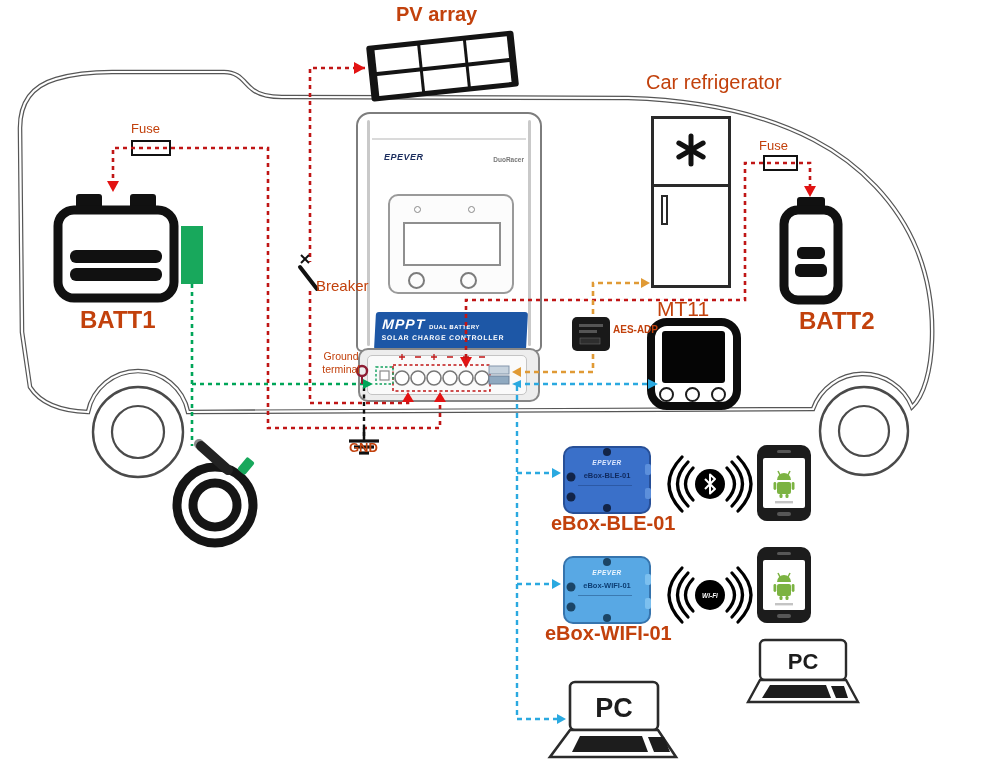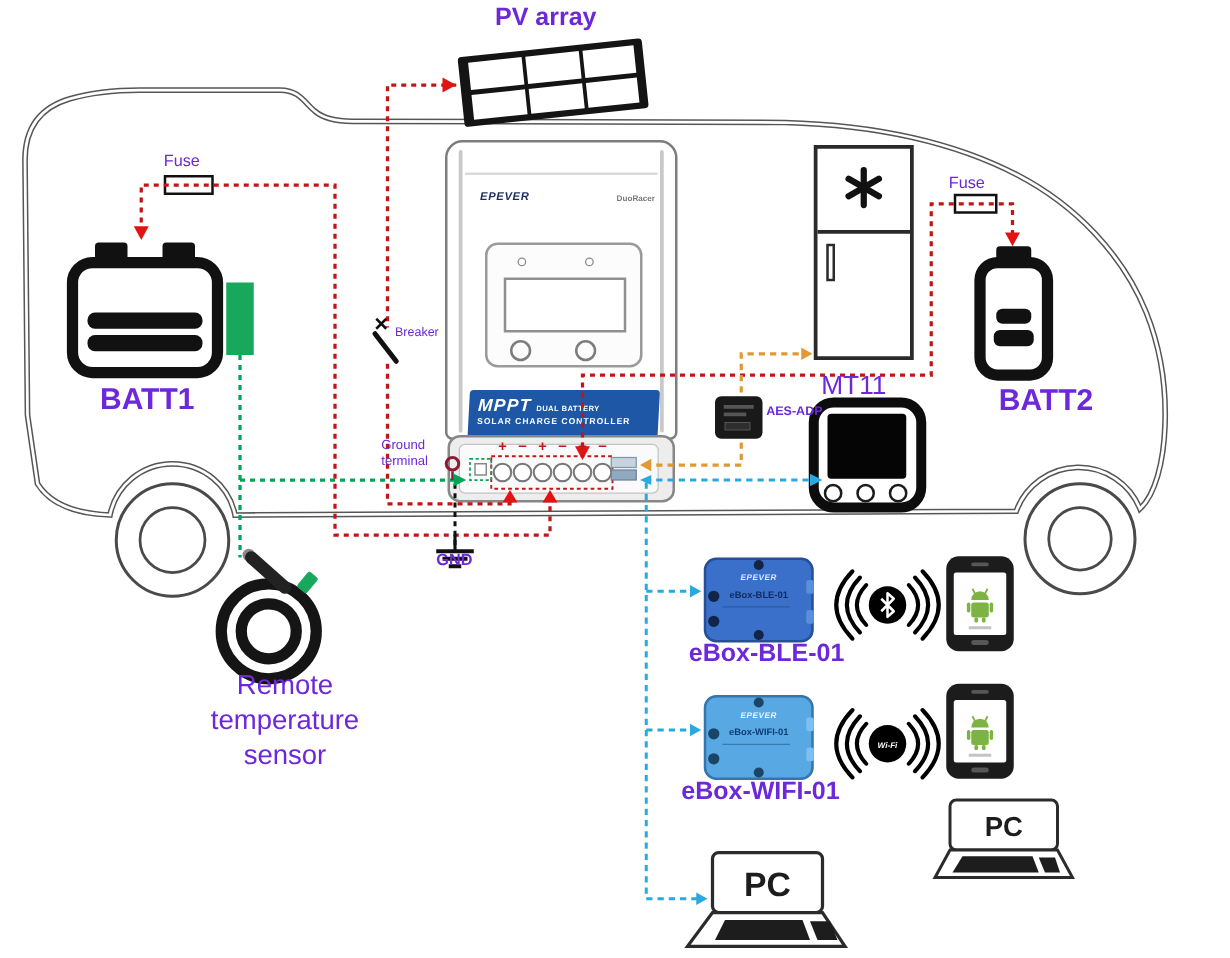--- a/index.html
+++ b/index.html
@@ -1,20 +1,20 @@
 <!DOCTYPE html>
 <html><head>
 <meta charset="utf-8">
 <style>
   * { margin:0; padding:0; box-sizing:border-box; }
   html,body { background:#fff; font-family:"Liberation Sans", sans-serif; }
   #stage { position:relative; width:984px; height:766px; background:#fff; overflow:hidden; }
   .abs { position:absolute; }
   svg.layer { position:absolute; left:0; top:0; }
-  .lbl { position:absolute; color:#6d28d9; white-space:nowrap; }
+  .lbl { position:absolute; color:#c2410c; white-space:nowrap; }
   .wrap { white-space:normal; }
 </style>
 </head>
 <body>
 
 <div id="stage">
 
   <svg class="layer" width="984" height="766">
     <g>
       <path d="M 22,332 L 20,128 C 20,102 32,86 56,79 C 76,73 96,72 112,72 L 224,72 C 240,72 244,83 252,89 C 259,95 268,97 282,97 L 628,98 C 700,100 762,113 814,140 C 860,164 898,203 917,250 C 929,280 933,312 932,340 C 931,370 924,396 912,407 A 53,53 0 0 0 813,409 L 188,412 A 51,51 0 0 0 88,412 C 60,411 40,403 30,387 L 22,332 Z" fill="none" stroke="#565656" stroke-width="4.6"></path>
@@ -312,25 +312,25 @@
     <g>
       <rect x="760" y="640" width="86" height="40" rx="5" fill="#fff" stroke="#2b2b2b" stroke-width="2.4"></rect>
       <text x="803" y="669" text-anchor="middle" font-size="22" font-weight="600" fill="#1d1d1d">PC</text>
       <path d="M 760,680 L 846,680 L 858,702 L 748,702 Z" fill="#fff" stroke="#2b2b2b" stroke-width="2.4"></path>
       <path d="M 770,685 L 826,685 L 831,698 L 762,698 Z" fill="#1d1d1d"></path>
       <path d="M 831,686 L 844,686 L 848,698 L 836,698 Z" fill="#1d1d1d"></path>
     </g>
   </svg>
 
   <div class="lbl" style="left:396px;top:3px;font-size:20px;font-weight:700">PV array</div>
+  <div class="lbl" style="left:646px;top:71px;font-size:20px">Car refrigerator</div>
   <div class="lbl" style="left:131px;top:121px;font-size:13px">Fuse</div>
   <div class="lbl" style="left:759px;top:138px;font-size:13px">Fuse</div>
-  <div class="lbl" style="left:316px;top:261px;font-size:10px">Breaker</div>
-  <div class="lbl wrap" style="left:305px;top:350px;width:50px;font-size:10.5px;line-height:13px;text-align:left">Ground terminal</div>
+  <div class="lbl" style="left:316px;top:277px;font-size:15px">Breaker</div>
+  <div class="lbl wrap" style="left:316px;top:350px;width:50px;font-size:10.5px;line-height:13px;text-align:center">Ground terminal</div>
   <div class="lbl" style="left:349px;top:440px;font-size:13px;font-weight:700">GND</div>
   <div class="lbl" style="left:80px;top:306px;font-size:24px;font-weight:700">BATT1</div>
   <div class="lbl" style="left:799px;top:307px;font-size:24px;font-weight:700">BATT2</div>
   <div class="lbl" style="left:657px;top:297px;font-size:21px;font-weight:400">MT11</div>
   <div class="lbl" style="left:613px;top:324px;font-size:10px;font-weight:700">AES-ADP</div>
-  <div class="lbl wrap" style="left:148px;top:534px;width:160px;font-size:22px;line-height:28px;text-align:center">Remote temperature sensor</div>
   <div class="lbl" style="left:551px;top:512px;font-size:20px;font-weight:700">eBox-BLE-01</div>
   <div class="lbl" style="left:545px;top:622px;font-size:20px;font-weight:700">eBox-WIFI-01</div>
 </div>
 
 </body></html>

